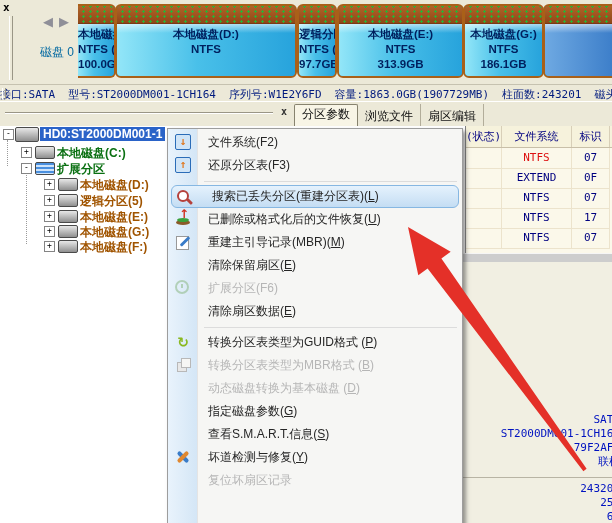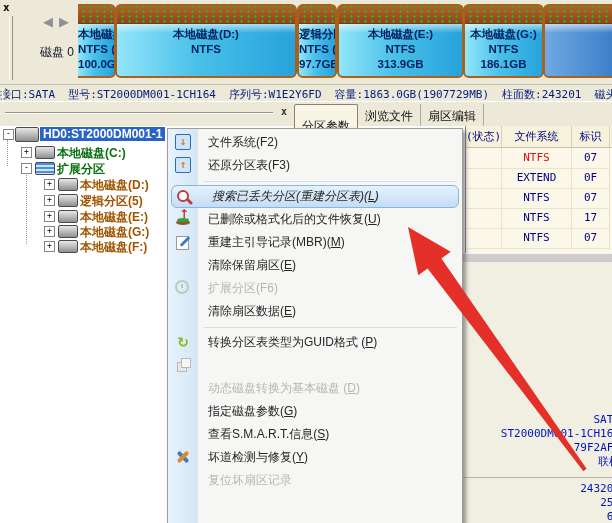--- a/index.html
+++ b/index.html
@@ -4,21 +4,21 @@
 <style>
   html,body{margin:0;padding:0;}
   .screen{position:relative;width:612px;height:523px;overflow:hidden;background:#ece9d8;
           font-family:"Liberation Sans","DejaVu Sans",sans-serif;cursor:default;}
 
   
   .toolbar{position:absolute;left:0;top:0;width:612px;height:84px;background:#ece9d8;}
   .close-x{position:absolute;left:3px;top:1px;font:bold 11px "DejaVu Sans Mono",monospace;color:#000;}
   .grip-v{position:absolute;left:9px;top:16px;width:2px;height:64px;border-left:1px solid #fff;border-right:1px solid #9a9686;}
   .nav-arrows{position:absolute;left:43px;top:14px;font-size:13px;color:#8f8f98;letter-spacing:6px;}
-  .disk-label{position:absolute;left:40px;top:44px;font-size:12px;color:#0f172a;}
+  .disk-label{position:absolute;left:40px;top:44px;font-size:12px;color:#0369a1;}
   .blocks{position:absolute;left:78px;top:4px;width:534px;height:78px;overflow:hidden;}
   .block{position:absolute;top:0;height:70px;border:2px solid #a96018;border-radius:6px;overflow:hidden;background:#27a3dc;}
   .block.cut-left{border-left:none;border-top-left-radius:0;border-bottom-left-radius:0;}
   .block.cut-right{border-top-right-radius:0;border-bottom-right-radius:0;}
   .block .cap{height:17px;background:#9a4f1e;border-bottom:1px solid #7a3a12;
       background-image:radial-gradient(circle,#2fae35 1.1px,rgba(0,0,0,0) 1.4px),linear-gradient(180deg,#b06428,#8f4718);
       background-size:7px 5px,100% 100%;background-position:2px 3px,0 0;}
   .block .body{position:relative;height:53px;background:linear-gradient(90deg,#93e6f8,#49c0e9 45%,#27a3dc);}
   .block.blue .body{background:linear-gradient(90deg,#6ea9e2,#3a7cc8 60%,#2f6ab4);}
   .block .body:before{content:"";position:absolute;left:0;top:0;right:0;height:9px;
@@ -34,21 +34,21 @@
   .iseg{margin-right:13px;font-size:11px;color:#001a7e;font-family:"DejaVu Sans Mono",monospace;}
   .iseg:first-of-type{margin-left:12px;}
 
   
   .tabrow{position:absolute;left:0;top:101px;width:612px;height:25px;background:#ece9d8;border-top:1px solid #fff;}
   .panel-grip{position:absolute;left:5px;top:10px;width:268px;height:5px;
       background:repeating-linear-gradient(180deg,#9a9686 0 1px,#fff 1px 2px,rgba(0,0,0,0) 2px 5px);}
   .panel-close{position:absolute;left:281px;top:4px;font:bold 10px "DejaVu Sans Mono",monospace;color:#333;}
   .tabs{position:absolute;left:294px;top:2px;height:23px;display:flex;}
   .tab{height:20px;padding:4px 7px 0;font-size:12px;color:#111;border-right:1px solid #b2ad9a;position:relative;}
-  .tab.selected{background:#f8f5e6;border:1px solid #87836f;border-bottom:none;border-radius:2px 2px 0 0;z-index:3;padding-top:13px;}
+  .tab.selected{background:#f8f5e6;border:1px solid #87836f;border-bottom:none;border-radius:2px 2px 0 0;z-index:3;padding-top:1px;}
   .tabline{position:absolute;left:0;bottom:0;width:612px;height:1px;background:#87836f;}
 
   
   .tree-panel{position:absolute;left:0;top:126px;width:465px;height:397px;background:#fff;
       border-right:1px solid #808080;z-index:1;}
   .trow{position:absolute;height:15px;white-space:nowrap;}
   .texp{position:absolute;width:9px;height:9px;border:1px solid #848484;background:#fff;
       font:8px/8px "DejaVu Sans Mono",monospace;text-align:center;color:#000;}
   .ticon{position:absolute;width:18px;height:11px;border:1px solid #4a4a4a;border-radius:2px;
       background:linear-gradient(180deg,#e8e8e8,#8f8f8f);}
@@ -82,21 +82,21 @@
 
   
   .menu{position:absolute;left:167px;top:128px;width:294px;height:404px;background:#f6f6f4;
       border:1px solid #9d9d9d;box-shadow:3px 3px 4px rgba(70,70,70,.55);z-index:5;}
   .gutter{position:absolute;left:0;top:0;bottom:0;width:29px;
       background:linear-gradient(90deg,#e9f3fc,#d4e6f6);border-right:1px solid #e4e4e4;}
   .mlist{position:absolute;left:0;top:2px;right:0;}
   .mi{position:relative;height:23px;line-height:23px;padding-left:40px;font-size:12px;color:#262626;white-space:nowrap;overflow:hidden;}
   .mi.disabled{color:#b6b6b6;}
   .mi.hl{height:21px;line-height:21px;margin:0 3px;
-      background:linear-gradient(180deg,#e5f2fd,#c4ddf3);border:1px solid #86b7e2;border-radius:6px;font-style:italic;}
+      background:linear-gradient(180deg,#e5f2fd,#c4ddf3);border:1px solid #86b7e2;border-radius:6px;}
   .msep{height:8px;position:relative;}
   .msep:after{content:"";position:absolute;left:36px;right:5px;top:4px;height:1px;background:#dcdcdc;}
   .micon{position:absolute;left:7px;top:3px;width:16px;height:16px;}
   .mi.hl .micon{left:4px;}
   
   .i-save{background:#a9c2da;border-radius:2px;opacity:.5;}
   .i-save:after{content:"";position:absolute;left:3px;top:2px;width:10px;height:6px;background:#e8eef5;}
   .i-box{background:#cfe4f7;border:1px solid #2a6cb8;border-radius:2px;width:14px;height:14px;
       font:bold 11px/13px "DejaVu Sans Mono",monospace;color:#e07820;text-align:center;}
   .i-mag{}
@@ -315,21 +315,21 @@
           </div><span>已删除或格式化后的文件恢复(<u>U</u>)</span></div>
         <div class="mi"><div class="micon i-pen"></div><span>重建主引导记录(MBR)(<u>M</u>)</span></div>
         <div class="mi"><span>清除保留扇区(<u>E</u>)</span></div>
         <div class="mi disabled"><div class="micon i-clock"></div><span>扩展分区(F6)</span></div>
         <div class="mi"><span>清除扇区数据(<u>E</u>)</span></div>
         <div class="msep"></div>
         <div class="mi"><div class="micon i-guid">↻</div><span>转换分区表类型为GUID格式 (<u>P</u>)</span></div>
         <div class="mi disabled"><div class="micon">
             <div class="i-sq"></div>
             <div class="i-sq2"></div>
-          </div></div>
+          </div><span>转换分区表类型为MBR格式 (<u>B</u>)</span></div>
         <div class="mi disabled"><span>动态磁盘转换为基本磁盘 (<u>D</u>)</span></div>
         <div class="mi"><span>指定磁盘参数(<u>G</u>)</span></div>
         <div class="mi"><span>查看S.M.A.R.T.信息(<u>S</u>)</span></div>
         <div class="mi"><div class="micon i-tools"></div><span>坏道检测与修复(<u>Y</u>)</span></div>
         <div class="mi disabled"><span>复位坏扇区记录</span></div>
       </div>
   </div>
 
   <svg class="arrow-layer" viewBox="0 0 612 523">
     <polygon id="arrowpoly" points="408,227 450.7,251.7 441.4,258.5 586.6,468.8 583.4,471.2 427.6,268.5 418.3,275.3" fill="#e43028"></polygon>

